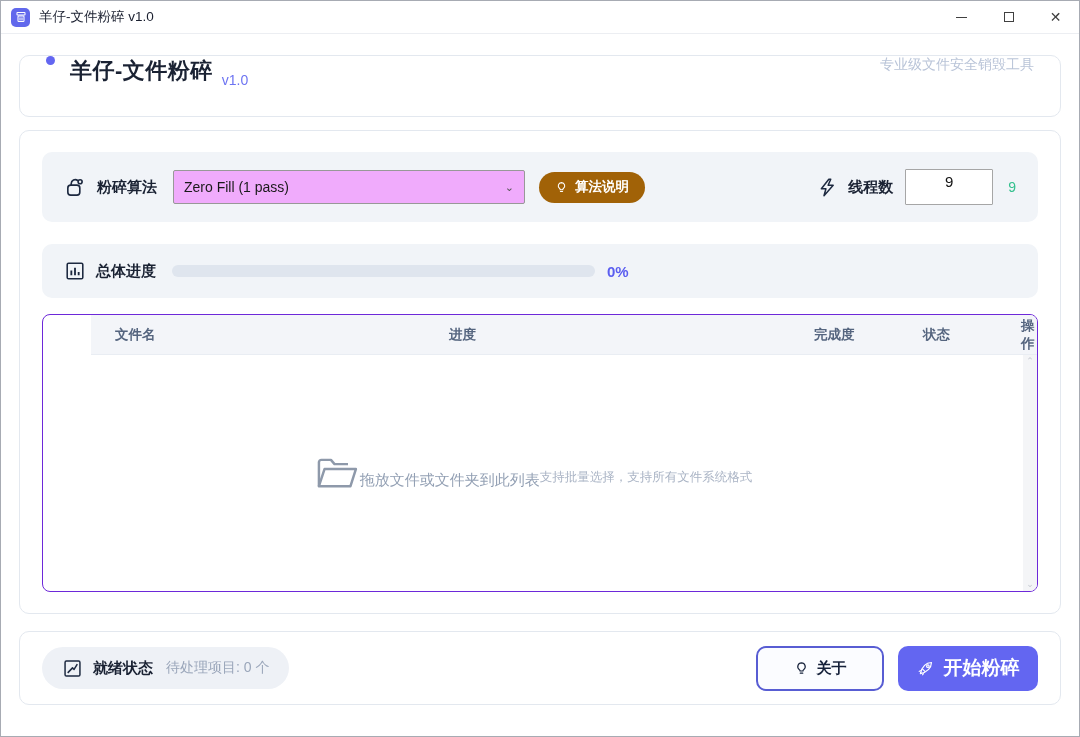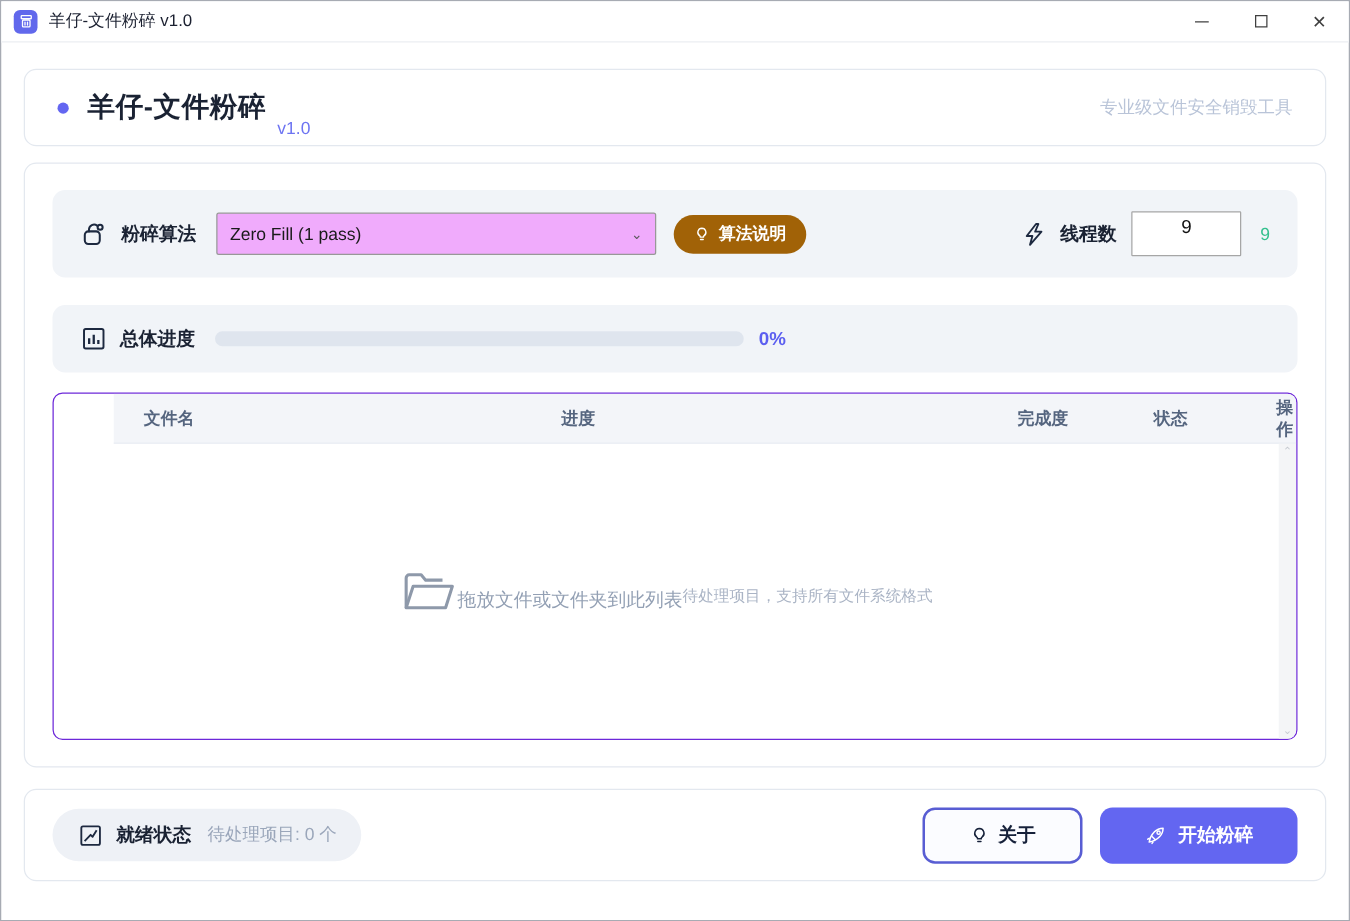--- a/index.html
+++ b/index.html
@@ -13,21 +13,21 @@
   .win-controls { margin-left:auto; display:flex; height:100%; }
   .win-btn { width:47px; height:100%; display:flex; align-items:center; justify-content:center; color:#404040; cursor:default; }
   .min-glyph { width:11px; height:1px; background:#404040; }
   .max-glyph { width:10px; height:10px; border:1px solid #404040; }
   .close-glyph { font-size:14px; line-height:1; color:#404040; }
 
   
   .page { flex:1; padding:21px 18px 18px 18px; display:flex; flex-direction:column; }
   .card { background:#fff; border:1px solid #e3e8ef; border-radius:10px; }
 
-  .header-card { height:62px; display:flex; align-items:center; padding:0 26px; }
+  .header-card { height:62px; display:flex; padding:0 26px; }
   .bullet { width:9px; height:9px; border-radius:50%; background:#6366f1; margin-right:15px; }
   .header-title { font-size:22px; font-weight:bold; color:#1a2233; letter-spacing:0.5px; }
   .header-version { font-size:14px; color:#6d74f2; margin-left:9px; position:relative; top:16px; }
   .header-tagline { margin-left:auto; font-size:14px; color:#b9c4d8; }
 
   .main-card { margin-top:13px; padding:21px 22px; display:flex; flex-direction:column; }
 
   .row-box { background:#f1f4f8; border-radius:10px; display:flex; align-items:center; padding:0 22px; }
   .algo-row { height:70px; }
   .row-label { font-size:15px; font-weight:bold; color:#1a2233; margin-left:10px; white-space:nowrap; }
@@ -55,21 +55,21 @@
   .empty-sub { margin-top:8px; font-size:12.5px; color:#aab4c5; }
   .vscrollbar { position:absolute; top:40px; right:0; bottom:0; width:14px; background:#f4f5f7; display:flex; flex-direction:column; justify-content:space-between; align-items:center; padding:2px 0; }
   .scroll-arrow { font-size:9px; color:#c6cad1; line-height:1; }
 
   
   .footer-card { margin-top:17px; height:74px; display:flex; align-items:center; padding:0 22px; }
   .status-pill { background:#eef1f6; border-radius:21px; height:42px; display:flex; align-items:center; padding:0 20px; }
   .status-label { font-size:15px; font-weight:bold; color:#1a2233; margin-left:10px; }
   .status-pending { font-size:14px; color:#9aa6ba; margin-left:13px; }
   .about-btn { margin-left:auto; width:128px; height:45px; border-radius:10px; border:2px solid #585dd3; background:#fbfcff; display:flex; align-items:center; justify-content:center; gap:8px; font-size:15px; font-weight:bold; color:#16213a; font-family:inherit; cursor:pointer; }
-  .start-btn { margin-left:14px; width:158px; height:45px; border-radius:10px; border:none; background:#6366f1; display:flex; align-items:center; justify-content:center; gap:9px; font-size:15px; font-weight:bold; color:#ffffff; font-family:inherit; cursor:pointer; }
+  .start-btn { margin-left:14px; width:140px; height:45px; border-radius:10px; border:none; background:#6366f1; display:flex; align-items:center; justify-content:center; gap:9px; font-size:19px; font-weight:bold; color:#ffffff; font-family:inherit; cursor:pointer; }
 
   svg { display:block; }
 </style>
 </head>
 <body>
 
 <div class="window">
 
   <div class="titlebar">
     <div class="app-icon">
@@ -150,21 +150,21 @@
           <span>完成度</span>
           <span>状态</span>
           <span>操作</span>
         </div>
         <div class="table-body">
           <svg width="46" height="40" viewBox="0 0 28 24" fill="none" stroke="#8e99aa" stroke-width="1.5" stroke-linejoin="round">
             <path d="M3 20V5.5A1.5 1.5 0 0 1 4.5 4h5.8l2.2 2.6h8.2"></path>
             <path d="M3 20l3.4-10.4h19.1L22.2 20H3z"></path>
           </svg>
           <div class="empty-title">拖放文件或文件夹到此列表</div>
-          <div class="empty-sub">待处理项目，支持所有文件系统格式</div>
+          <div class="empty-sub">支持批量选择，支持所有文件系统格式</div>
         </div>
         <div class="vscrollbar">
           <span class="scroll-arrow">⌃</span>
           <span class="scroll-arrow">⌄</span>
         </div>
       </div>
 
     </div>
 
     <div class="card footer-card">

